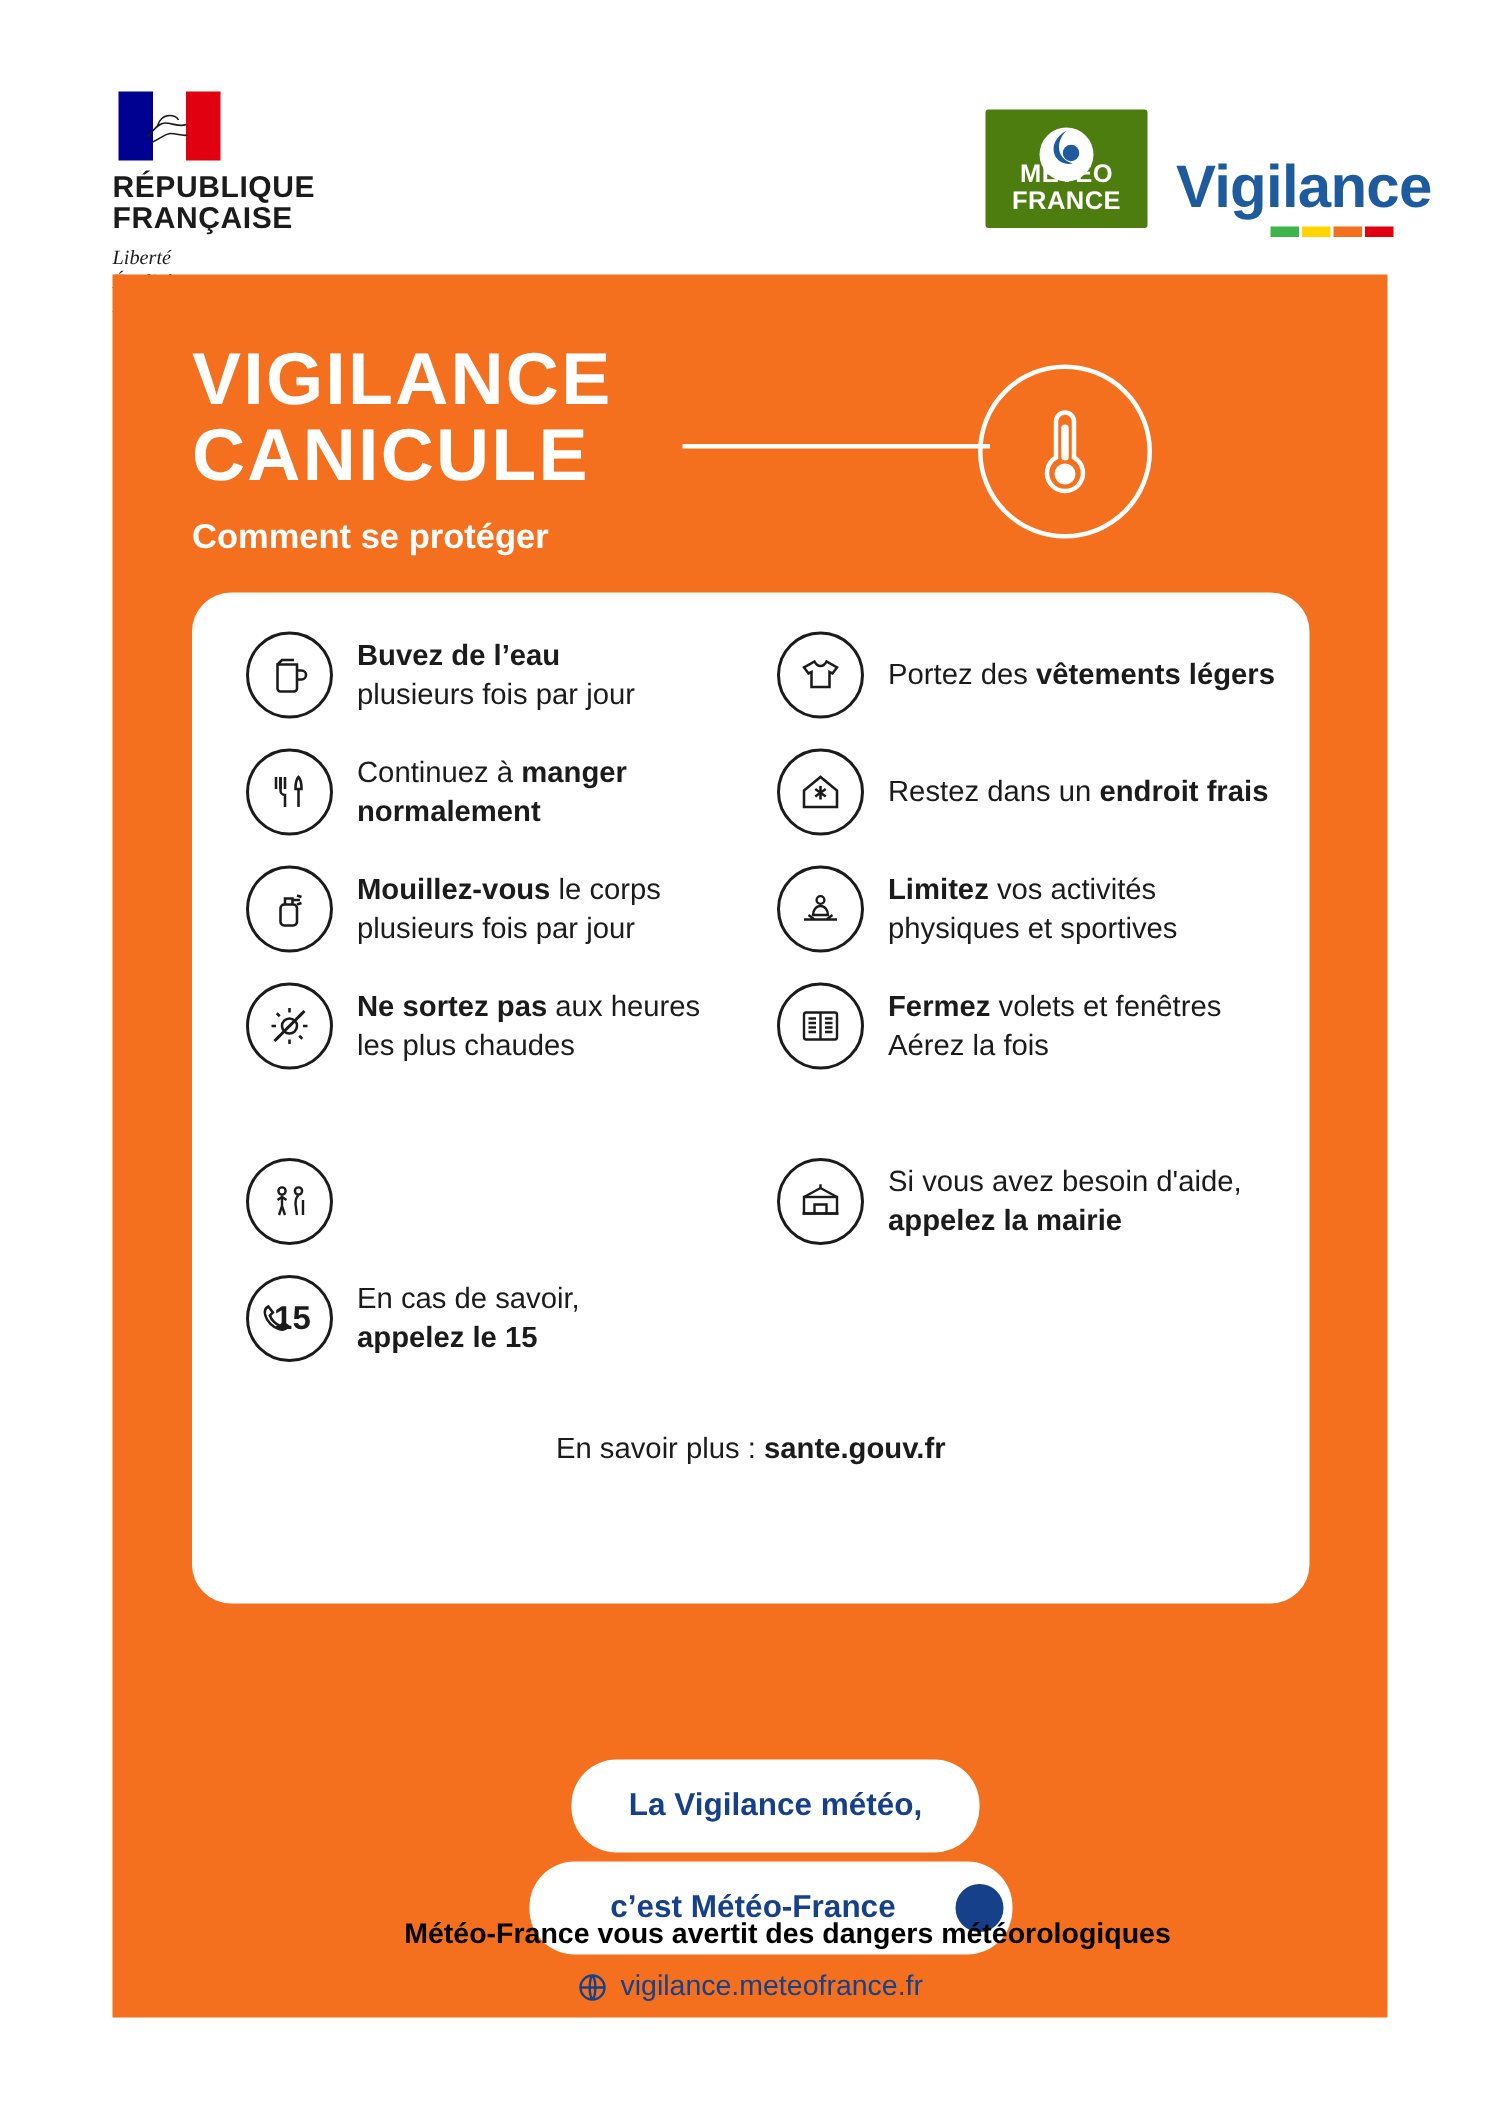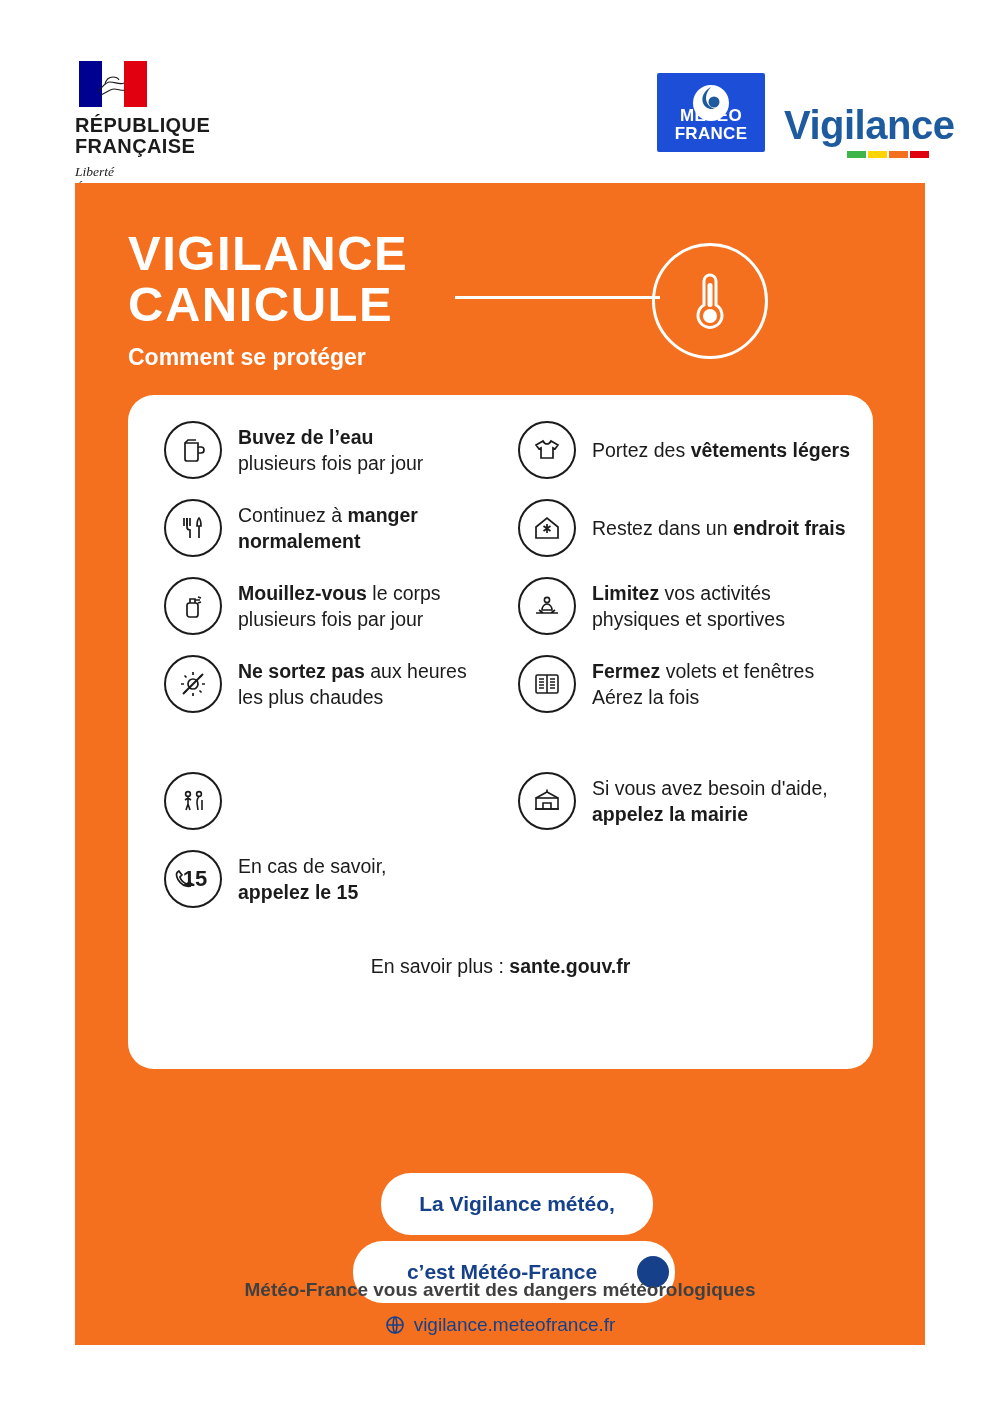--- a/index.html
+++ b/index.html
@@ -72,21 +72,21 @@
     line-height: 16px;
     color: #1b1b1b;
   }
 
   .mf-logo {
     position: absolute;
     left: 657px;
     top: 42px;
     width: 108px;
     height: 79px;
-    background: #1d4ed8;
+    background: #4d7c0f;
     color: #ffffff;
     border-radius: 2px;
   }
   .mf-logo .mf-mark {
     position: absolute;
     left: 50%;
     transform: translateX(-50%);
     top: 8px;
     width: 44px;
     height: 44px;
@@ -272,23 +272,24 @@
     height: 32px;
     border-radius: 50%;
     background: #16418a;
   }
   .footer-text {
     position: absolute;
     left: 0;
     top: 1096px;
     width: 850px;
     text-align: center;
-    color: #404040;
+    color: #000000;
     font-weight: 700;
     font-size: 19px;
+    padding-left: 25px;
   }
   .footer-url {
     position: absolute;
     left: 0;
     top: 1131px;
     width: 850px;
     text-align: center;
     color: #16418a;
     font-size: 19px;
     display: flex;

